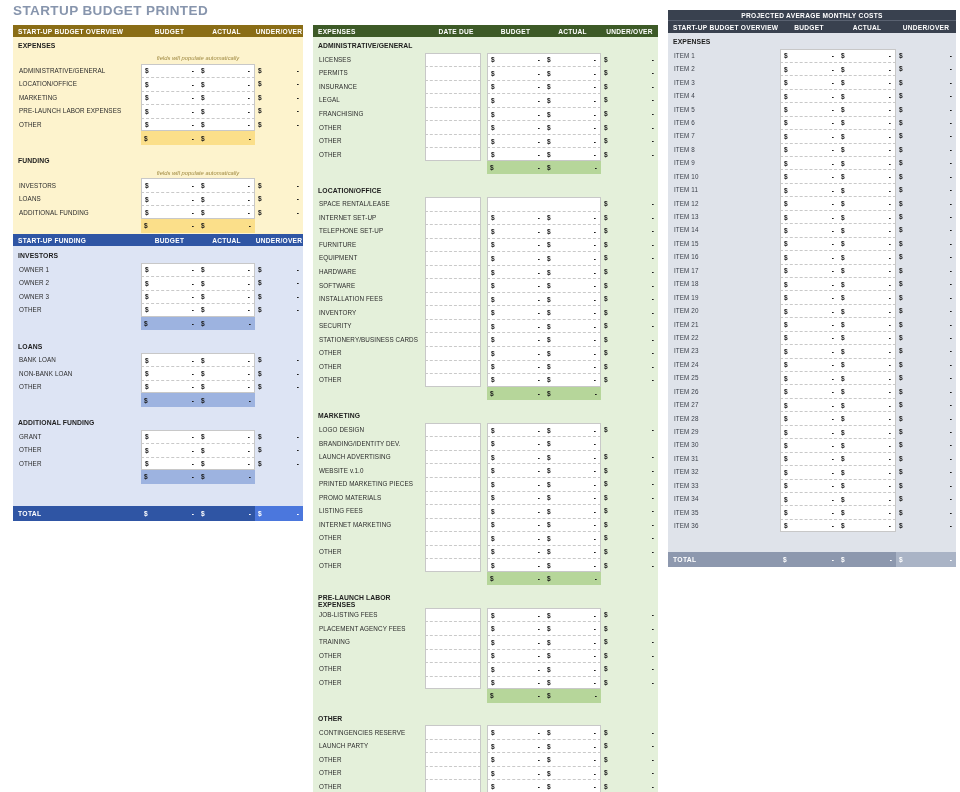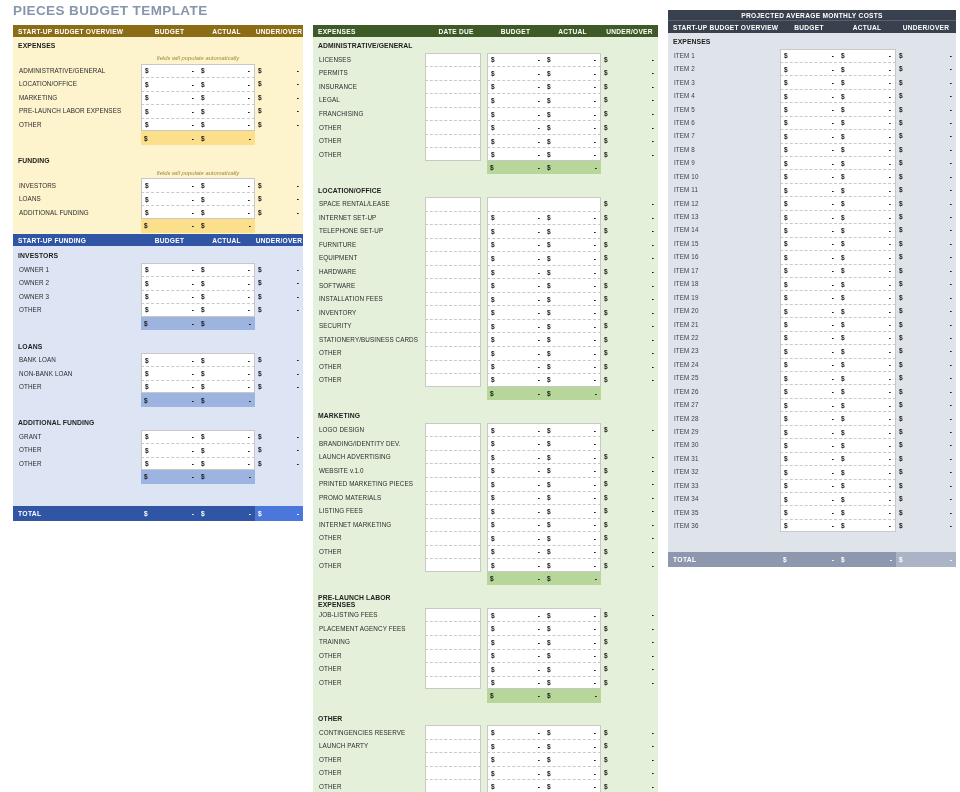--- a/index.html
+++ b/index.html
@@ -87,21 +87,21 @@
   .slate-bar .accent { background: #aab4c6; }
   .slate-bar .cell { color: #ffffff; }
   .slate-bar .lbl { color: #ffffff; font-weight: bold; font-size: 6.8px; letter-spacing: .3px; }
   .slate-body .lbl { color: #3a3f48; }
 </style>
 </head>
 <body>
 
 <div class="page">
 
-  <div class="title">PIECES BUDGET TEMPLATE</div>
+  <div class="title">STARTUP BUDGET PRINTED</div>
 
   <div class="panel" id="gold-panel">
       <div class="hdr gold-hdr">
         <div style="width: 128px; padding-left: 5px;">START-UP BUDGET OVERVIEW</div>
         <div style="width: 57px; text-align: center;">BUDGET</div>
         <div style="width: 57px; text-align: center;">ACTUAL</div>
         <div style="width: 48px; text-align: center;">UNDER/OVER</div>
       </div>
       <div class="gold-body" style="padding: 2px 0px 6px;">
         <div class="row">

